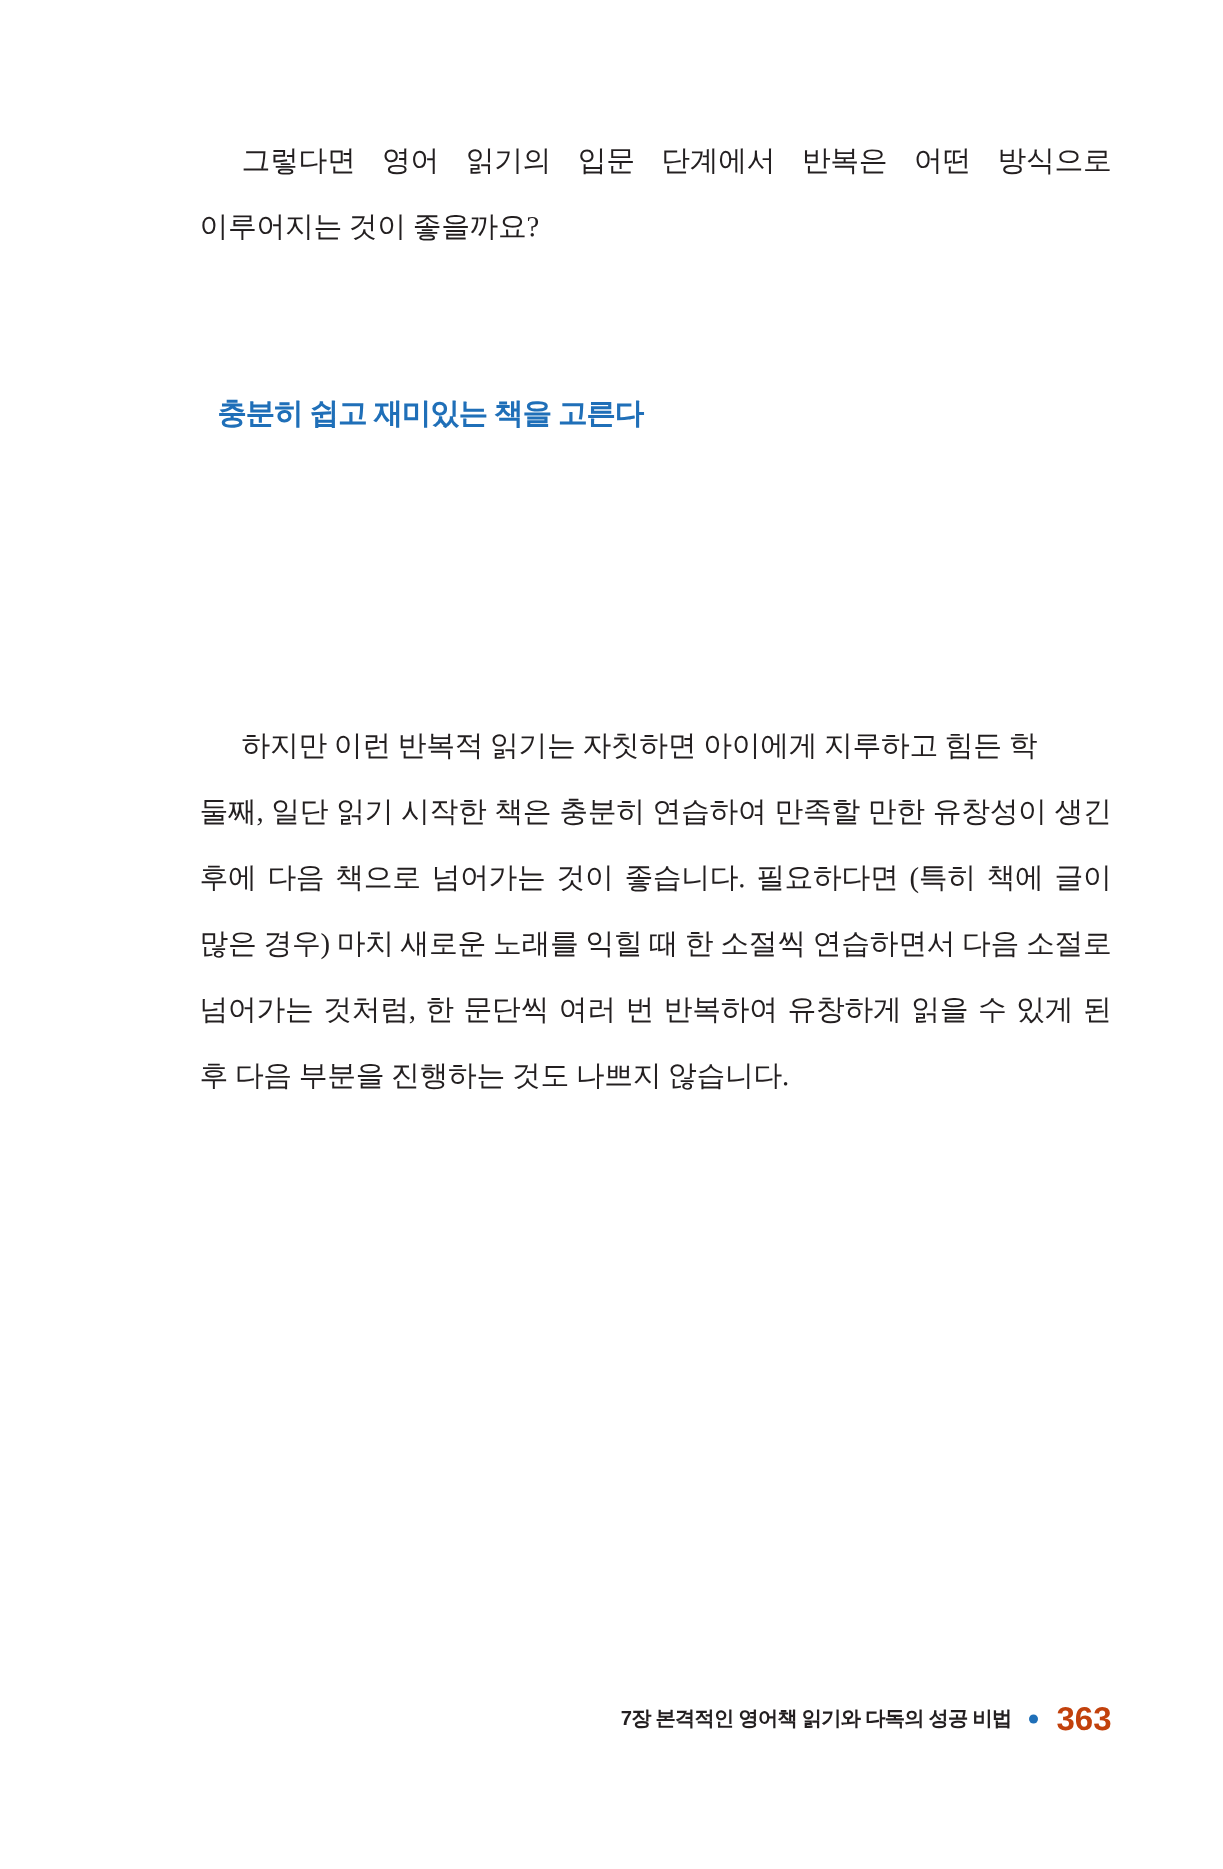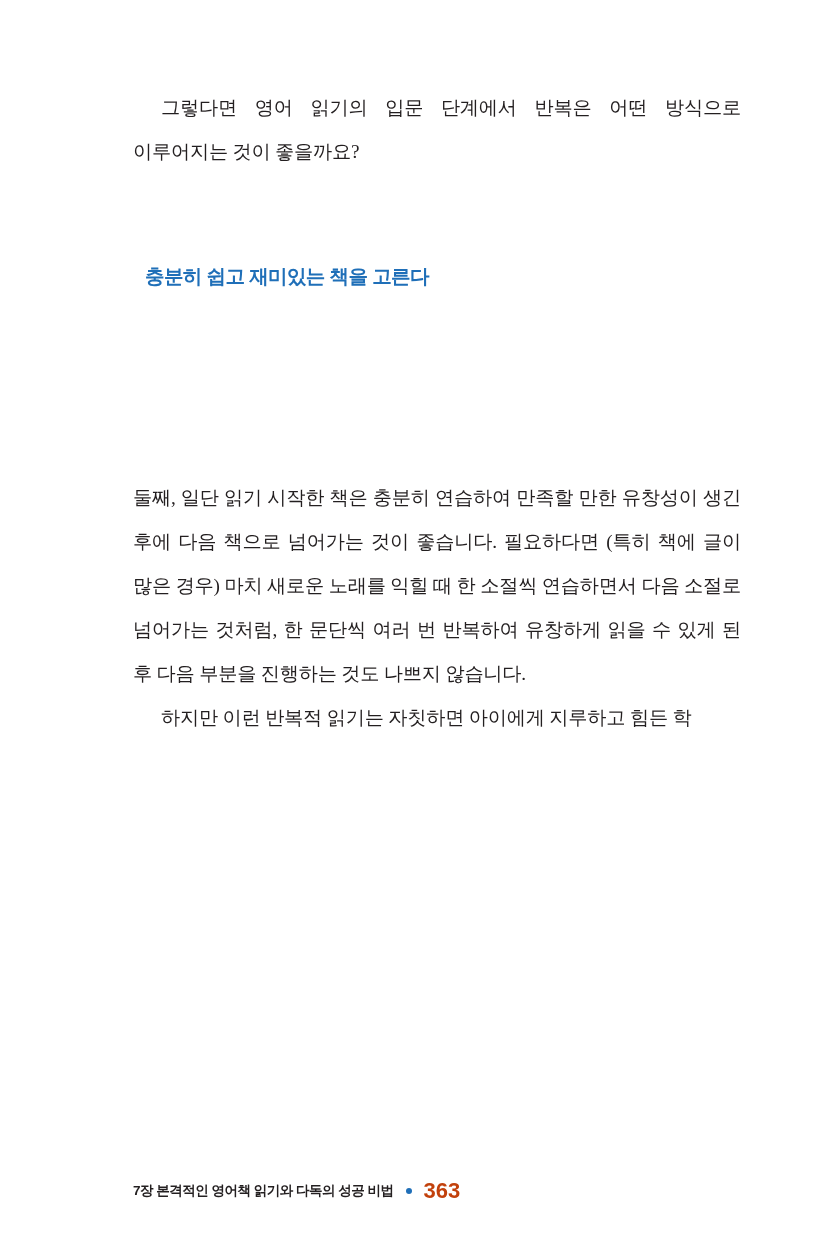--- a/index.html
+++ b/index.html
@@ -59,25 +59,26 @@
     font-size: 19.5px;
     font-weight: bold;
     color: #1f6fb8;
     letter-spacing: -0.6px;
     line-height: 28px;
   }
 
   .footer {
     position: absolute;
     left: 133px;
-    top: 1178px;
+    top: 1133px;
     width: 608px;
     height: 26px;
     display: flex;
     align-items: center;
+    justify-content: flex-end;
     gap: 10px;
   }
 
   .footer-title {
     font-family: "Liberation Sans", "DejaVu Sans", sans-serif;
     font-size: 13.5px;
     font-weight: bold;
     color: #231f20;
     letter-spacing: -0.5px;
     white-space: nowrap;
@@ -116,23 +117,23 @@
     <h2 class="section-heading">충분히 쉽고 재미있는 책을 고른다</h2>
 
     <div class="spacer-md"></div>
 
 
     <div class="spacer-xl"></div>
 
 
     <div class="spacer-md"></div>
 
+    <p class="body-para indent">하지만 이런 반복적 읽기는 자칫하면 아이에게 지루하고 힘든 학</p>
+
     <p class="body-para">둘째, 일단 읽기 시작한 책은 충분히 연습하여 만족할 만한 유창성이 생긴 후에 다음 책으로 넘어가는 것이 좋습니다. 필요하다면 (특히 책에 글이 많은 경우) 마치 새로운 노래를 익힐 때 한 소절씩 연습하면서 다음 소절로 넘어가는 것처럼, 한 문단씩 여러 번 반복하여 유창하게 읽을 수 있게 된 후 다음 부분을 진행하는 것도 나쁘지 않습니다.</p>
-
-    <p class="body-para indent">하지만 이런 반복적 읽기는 자칫하면 아이에게 지루하고 힘든 학</p>
 
   </div>
 
   <div class="footer">
     <span class="footer-title">7장  본격적인 영어책 읽기와 다독의 성공 비법</span>
     <span class="footer-dot"></span>
     <span class="footer-page">363</span>
   </div>
 
 </div>

